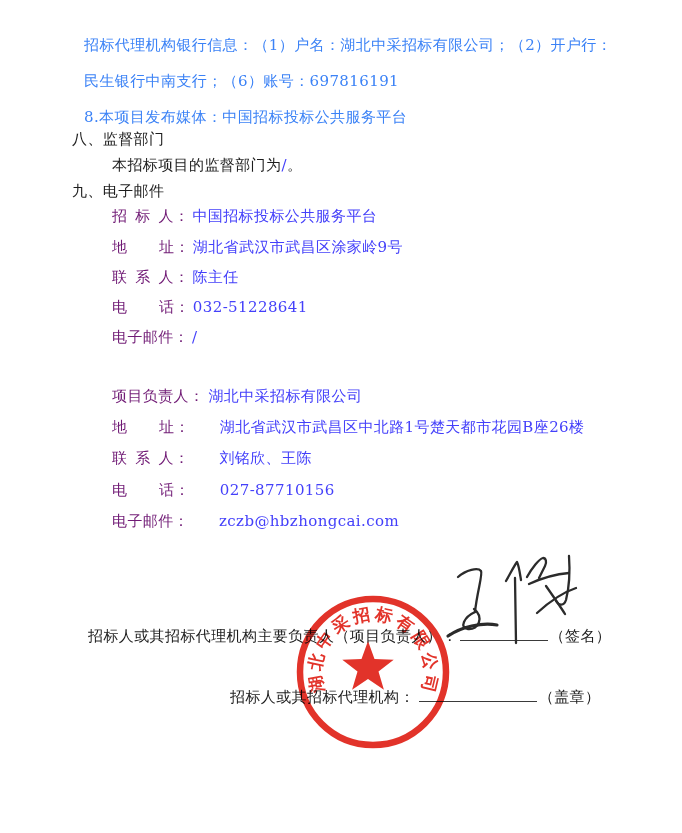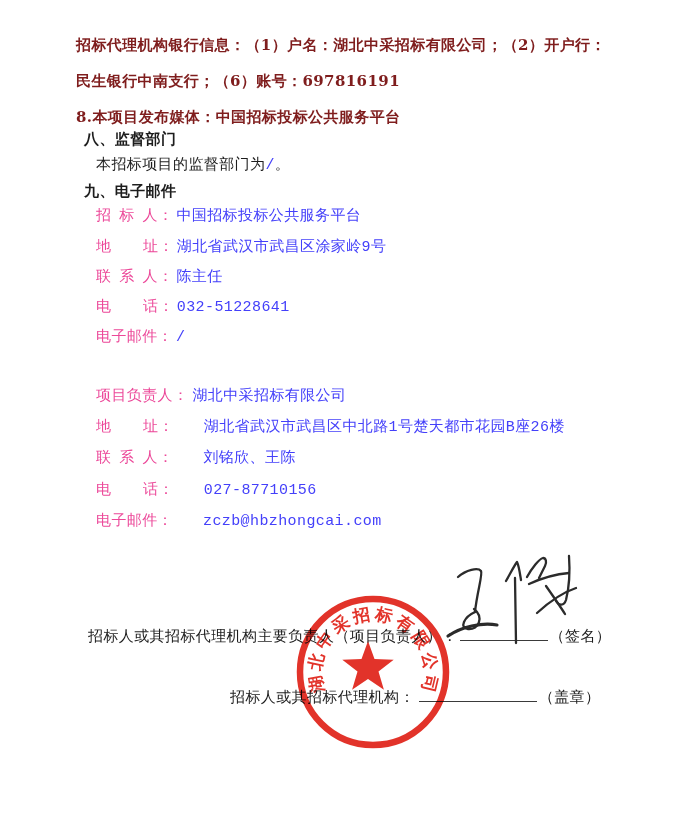--- a/index.html
+++ b/index.html
@@ -2,28 +2,28 @@
 <html lang="zh"><head>
 <meta charset="utf-8">
 <style>
   html,body { margin:0; padding:0; }
   body {
     width:682px; height:833px; background:#ffffff; position:relative; overflow:hidden;
     font-family:"DejaVu Serif","Liberation Serif",serif;
     font-size:15px; color:#1d1d1d; letter-spacing:0.4px;
   }
   .row { position:absolute; white-space:nowrap; line-height:19px; }
-  .intro { color:#7f1d1d; font-weight:700; left:76px; }
-  .heading { font-weight:bold; left:84px; }
-  .indent { left:96px;font-family:Liberation Mono, monospace; }
+  .intro { color:#3b82f6; font-weight:400; left:84px; }
+  .heading { font-weight:normal; left:72px; }
+  .indent { left:112px; }
   .val { color:#4440fa; }
   .c1 .val { margin-left:3px; }
   .c2 .val { margin-left:30px; }
   .c2 .val.tight { margin-left:4px; }
-  .lbl { color:#ec4899;text-align:right; }
+  .lbl { color:#701a75;text-align:right; }
   .underline { display:inline-block; border-bottom:1.4px solid #3a3a3a; height:14px; vertical-align:baseline; }
   .u-sign  { width:88px;  margin-left:2px; }
   .u-stamp { width:118px; margin-left:4px; }
   .suffix { margin-left:2px; }
   .seal {
     position:absolute; left:293px; top:592px; width:160px; height:160px;
     mix-blend-mode:multiply; opacity:.95; pointer-events:none;
   }
   .seal text { font-family:"DejaVu Serif","Liberation Serif",serif; }
   .handsign {

